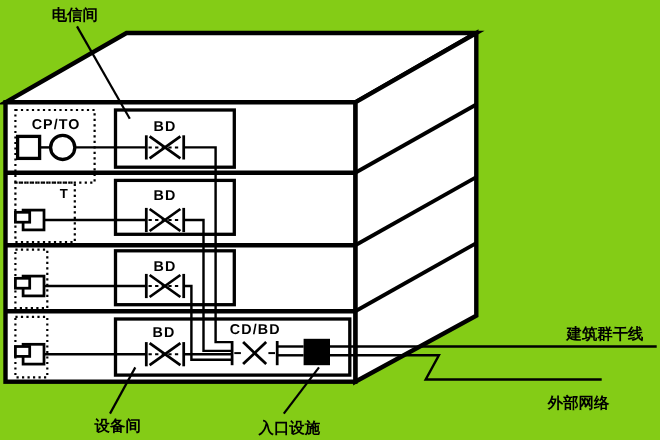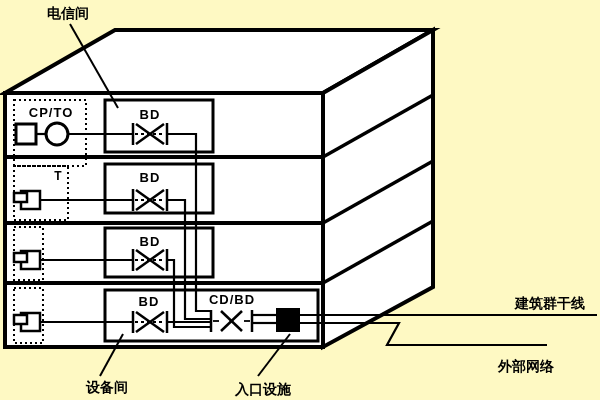--- a/index.html
+++ b/index.html
@@ -1,17 +1,17 @@
 <!DOCTYPE html>
 <html><head>
 <meta charset="utf-8">
 <style>
   html,body{margin:0;padding:0;background:#ffffff;}
   .stage{
-    position:relative;width:600px;height:400px;background:#fef9c3;overflow:hidden;
+    position:relative;width:600px;height:400px;background:#84cc16;overflow:hidden;
     font-family:"Liberation Sans", sans-serif;
   }
   svg text{
     font-family:"Liberation Sans", sans-serif;
     font-weight:bold;
     fill:#000000;
   }
   .lbl14{font-size:14px;}
   .lbl13{font-size:13px;letter-spacing:1px;}
   .lbl12{font-size:12px;}

